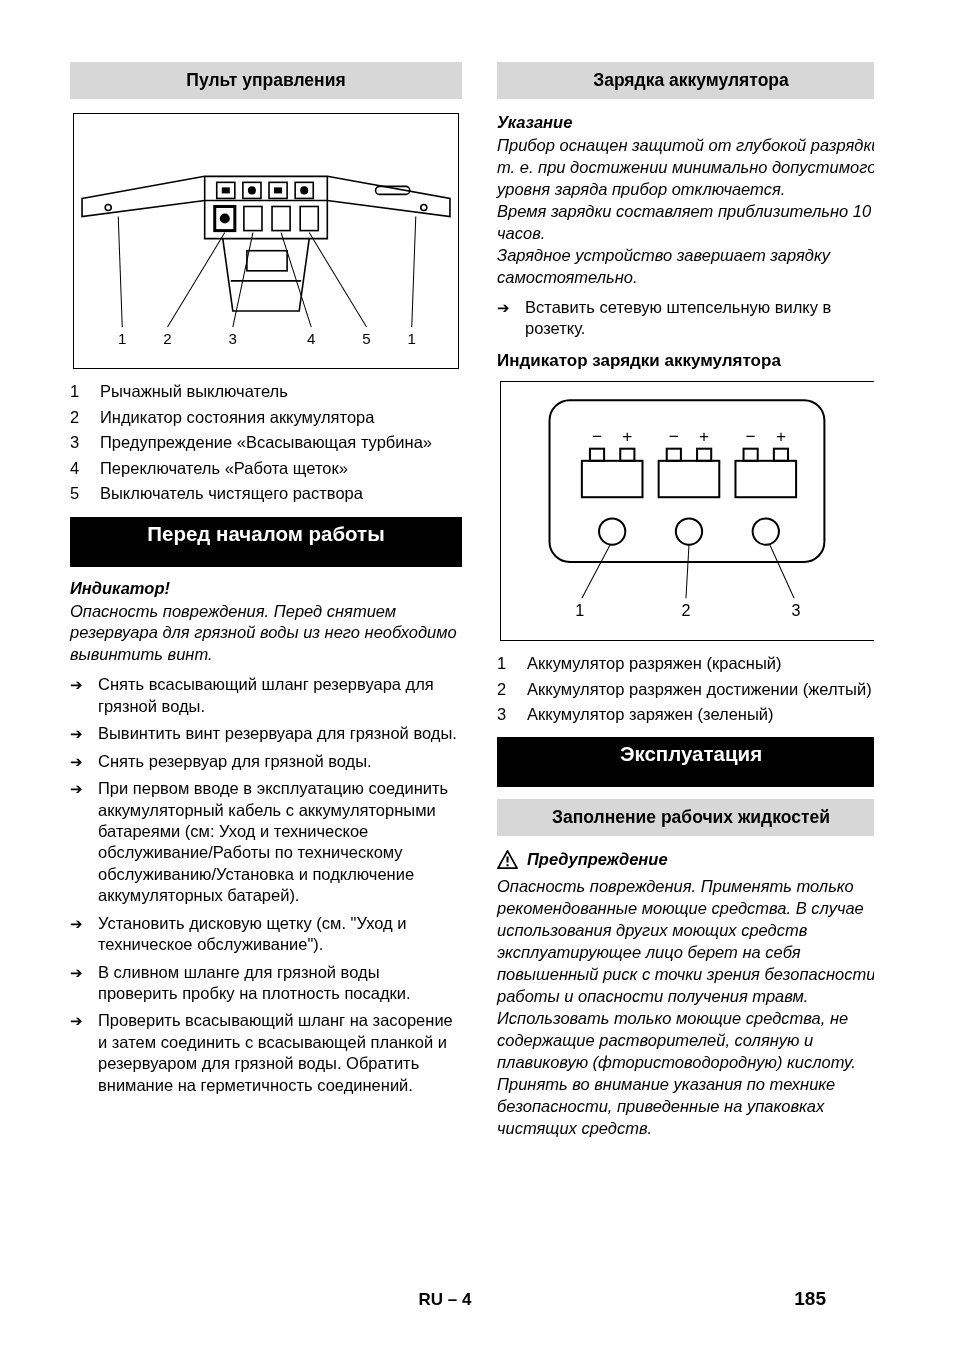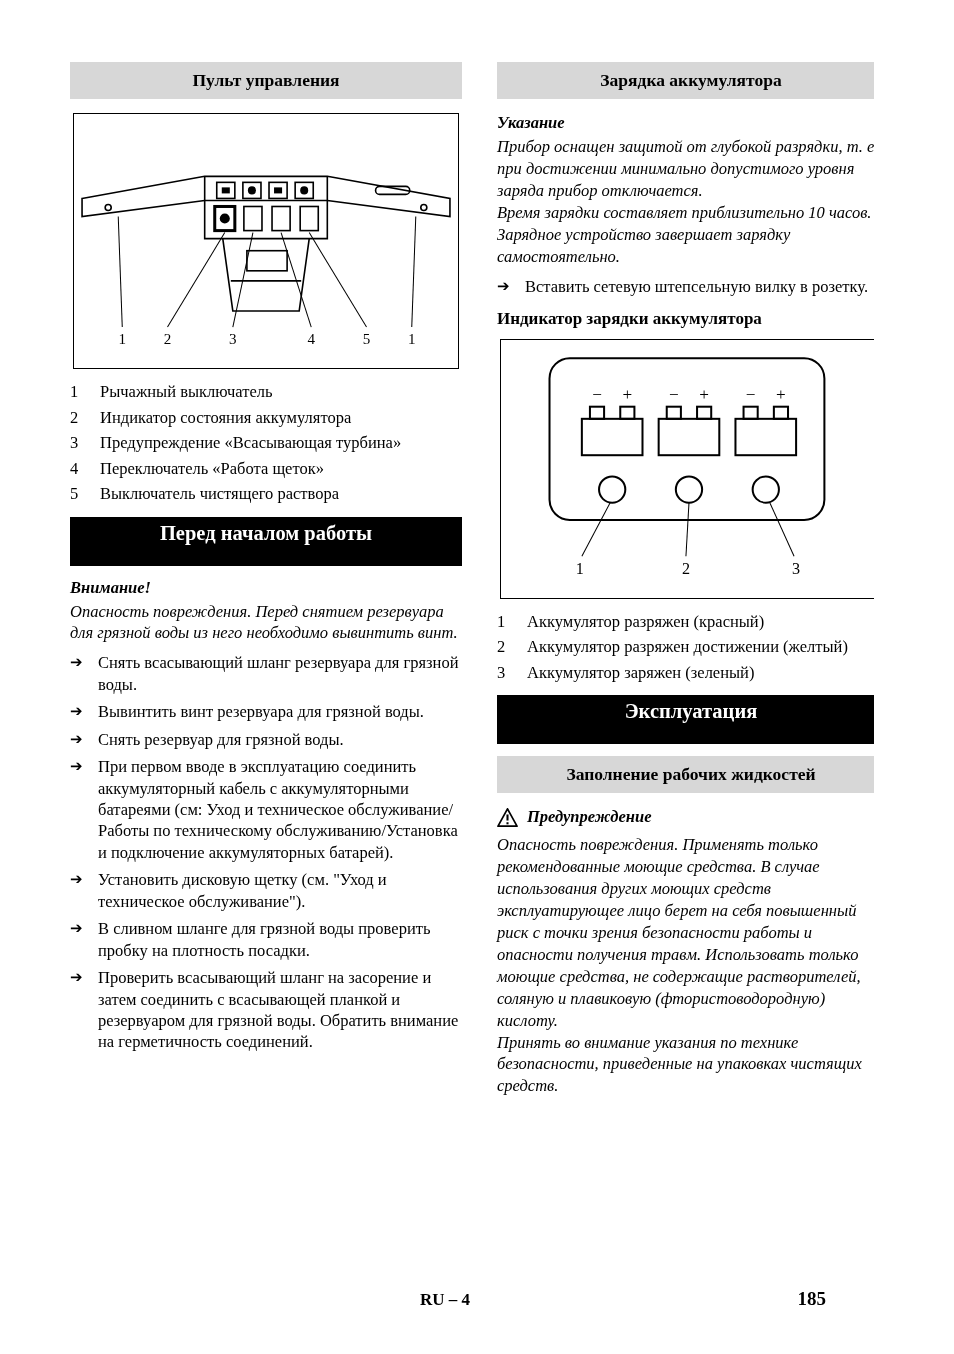--- a/index.html
+++ b/index.html
@@ -1,19 +1,19 @@
 <!DOCTYPE html>
 <html><head>
 <meta charset="utf-8">
 <style>
   * { box-sizing: border-box; }
   html,body { margin:0; padding:0; background:#ffffff; }
   .page {
     position:relative; width:874px; height:1354px; background:#fff;
-    font-family:Liberation Serif, serif; color:#000; overflow:hidden;
+    font-family:Liberation Sans, sans-serif; color:#000; overflow:hidden;
   }
   .col { position:absolute; top:62px; }
   .col-left  { left:70px;  width:392px; }
   .col-right { left:497px; width:388px; }
 
   .hdr-gray {
     background:#d7d7d7; font-weight:bold; font-size:17.5px; text-align:center;
     padding:8px 4px; margin:0 0 14px 0;
   }
   .hdr-black {
@@ -128,21 +128,21 @@
         <span class="legend-text">Переключатель «Работа щеток»</span>
       </div>
       <div class="legend-row">
         <span class="legend-num">5</span>
         <span class="legend-text">Выключатель чистящего раствора</span>
       </div>
     </div>
 
     <div class="hdr-black">Перед началом работы</div>
 
-    <p class="note-label">Внимание!</p>
+    <p class="note-label">Индикатор!</p>
     <p class="note" style="margin-bottom:8px;">Опасность повреждения. Перед снятием резервуара для грязной воды из него необходимо вывинтить винт.</p>
 
     <div class="step">
       <span class="arrow">➔</span>
       <span class="step-text">Снять всасывающий шланг резервуара для грязной воды.</span>
     </div>
     <div class="step">
       <span class="arrow">➔</span>
       <span class="step-text">Вывинтить винт резервуара для грязной воды.</span>
     </div>

